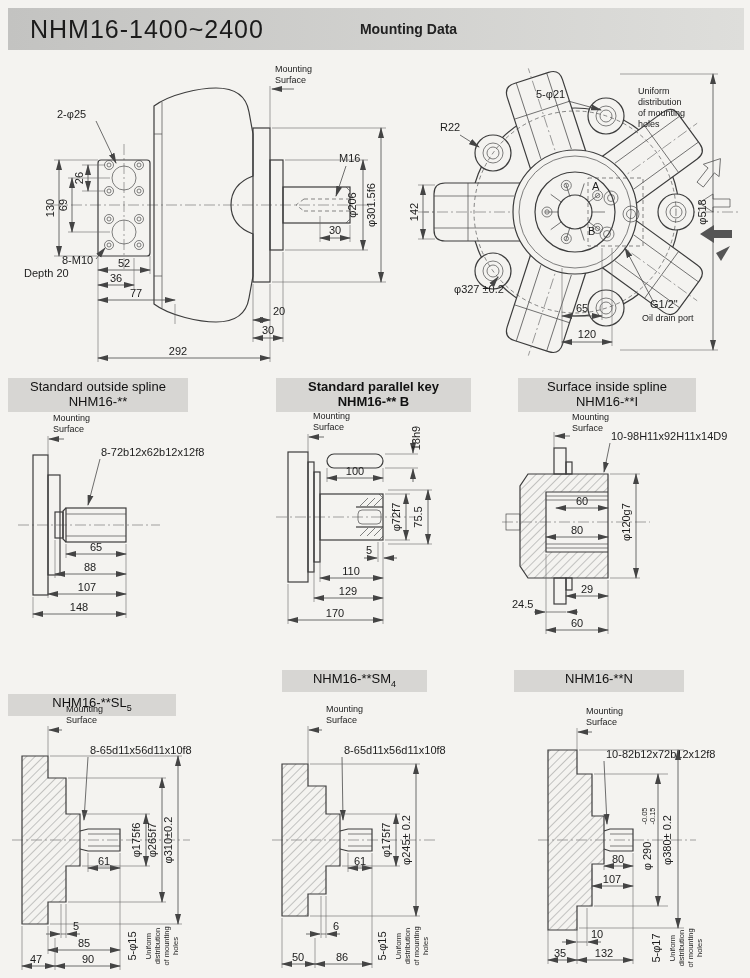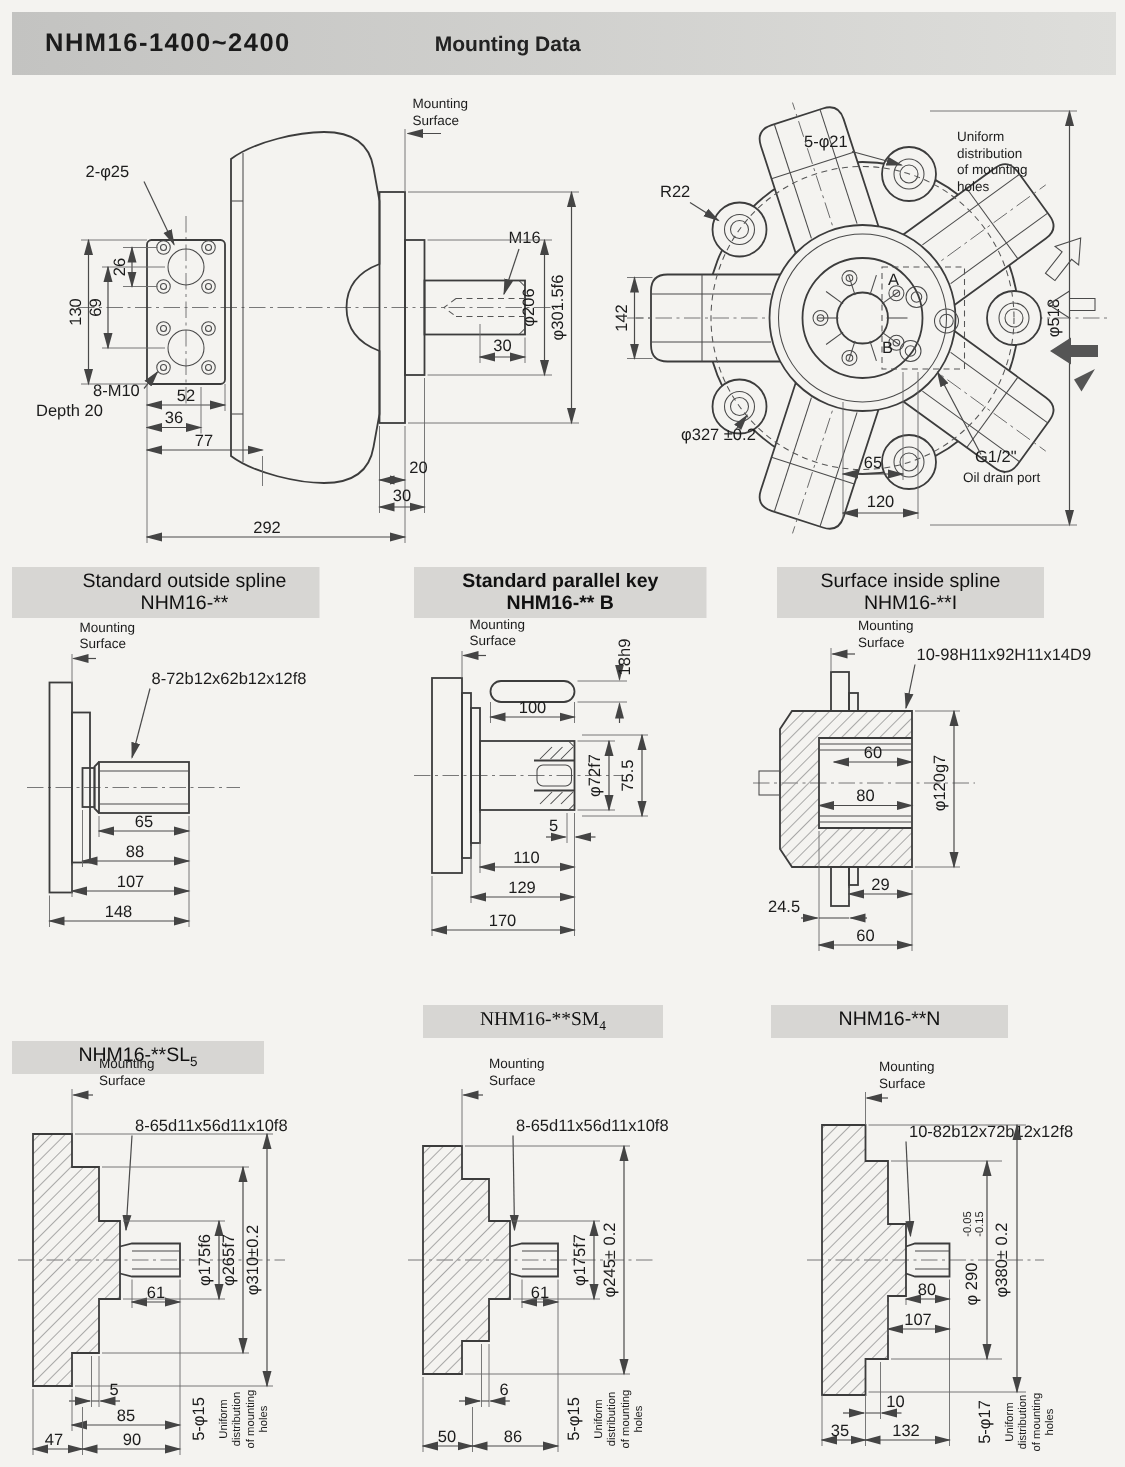--- a/index.html
+++ b/index.html
@@ -1,18 +1,18 @@
 <!DOCTYPE html>
 <html><head>
 <meta charset="utf-8">
 <style>
   html,body{margin:0;padding:0;background:#e8e7e4;}
   .page{position:relative;width:750px;height:978px;background:#f4f3f0;font-family:"Liberation Sans",sans-serif;overflow:hidden;}
   .hdr{position:absolute;left:8px;top:8px;right:6px;height:42px;background:linear-gradient(to right,#c3c3c1,#dededb);display:flex;align-items:center;}
-  .hdr .t1{font-size:17px;font-weight:bold;color:#1b1b1b;margin-left:22px;letter-spacing:1px;}
+  .hdr .t1{font-size:25px;font-weight:normal;color:#1b1b1b;margin-left:22px;letter-spacing:1px;}
   .hdr .t2{font-size:14px;font-weight:bold;color:#222;margin-left:96px;}
   .tbox{position:absolute;background:#d7d6d3;color:#111;text-align:center;font-size:13px;line-height:1.12;padding:2px 0 3px 0;}
   .tbox sub{font-size:9px;}
   svg{position:absolute;overflow:visible;}
   svg text{font-family:"Liberation Sans",sans-serif;font-size:11px;fill:#1c1c1c;}
   text.s{font-size:9px;}
   text.u{font-size:7.5px;}
   .out{stroke:#3c3c3c;stroke-width:1.2;fill:none;}
   .outf{stroke:#3c3c3c;stroke-width:1.2;fill:#f4f3f0;}
   .thin{stroke:#4a4a4a;stroke-width:.7;fill:none;}
@@ -311,21 +311,21 @@
     <text x="177" y="280" text-anchor="middle">120</text>
 
     <g>
       <path class="thin" fill="#fdfdfc" transform="rotate(38 300 114)" d="M296,130 L304,130 L304,112 L310,112 L300,97 L290,112 L296,112 Z"></path>
       <path class="thin" fill="#fdfdfc" d="M320,141 L320,149 L303,149 L303,154 L289,145 L303,136 L303,141 Z"></path>
       <path fill="#555" d="M322,172 L322,180 L304,180 L304,185 L290,176 L304,167 L304,172 Z"></path>
       <path fill="#555" d="M320,188 L311,203 L306,195 Z"></path>
     </g>
   </svg>
 
-  <div class="tbox" style="left:8px;top:378px;width:180px;padding-left:25px;">
+  <div class="tbox" style="left:8px;top:378px;width:180px;">
     <div>Standard outside spline</div>
       <div>NHM16-**</div>
   </div>
   <div class="tbox" style="left:276px;top:378px;width:195px;font-weight:bold;">
     <div>Standard parallel key</div>
       <div>NHM16-** B</div>
   </div>
   <div class="tbox" style="left:518px;top:378px;width:178px;">
     <div>Surface inside spline</div>
       <div>NHM16-**I</div>
@@ -469,24 +469,24 @@
     <line class="lead" x1="36" y1="202" x2="47" y2="202"></line>
     <line class="lead" x1="80" y1="202" x2="69" y2="202"></line>
     <text x="14" y="198">24.5</text>
     <line class="dim" x1="48" y1="220" x2="110" y2="220"></line>
     <text x="79" y="217" text-anchor="middle">60</text>
   </svg>
 
   <div class="tbox" style="left:8px;top:670px;width:168px;margin-top:24px;">
     <div><span>NHM16-**SL</span><sub>5</sub></div>
   </div>
-  <div class="tbox" style="left:282px;top:670px;width:160px;font-family:Liberation Serif, serif;">
+  <div class="tbox" style="left:282px;top:670px;width:145px;">
     <div><span>NHM16-**SM</span><sub>4</sub></div>
   </div>
-  <div class="tbox" style="left:514px;top:670px;width:158px;">
+  <div class="tbox" style="left:514px;top:670px;width:170px;">
     <div><span>NHM16-**N</span><sub></sub></div>
   </div>
 
   <svg style="left:8px;top:698px" width="240" height="280" viewBox="0 0 240 280">
     <line class="cl" x1="4" y1="142" x2="182" y2="142"></line>
     <path fill="url(#hatch)" stroke="#3c3c3c" stroke-width="1.2" d="M14,58 h26 v22 h18 v36 h14 v52 h-14 v36 h-18 v22 h-26 Z"></path>
     <path class="out" d="M72,133 L80,131 L112,131 L112,153 L80,153 L72,151"></path>
     <line class="thin" x1="80" y1="136" x2="112" y2="136"></line>
     <line class="thin" x1="80" y1="148" x2="112" y2="148"></line>
 

